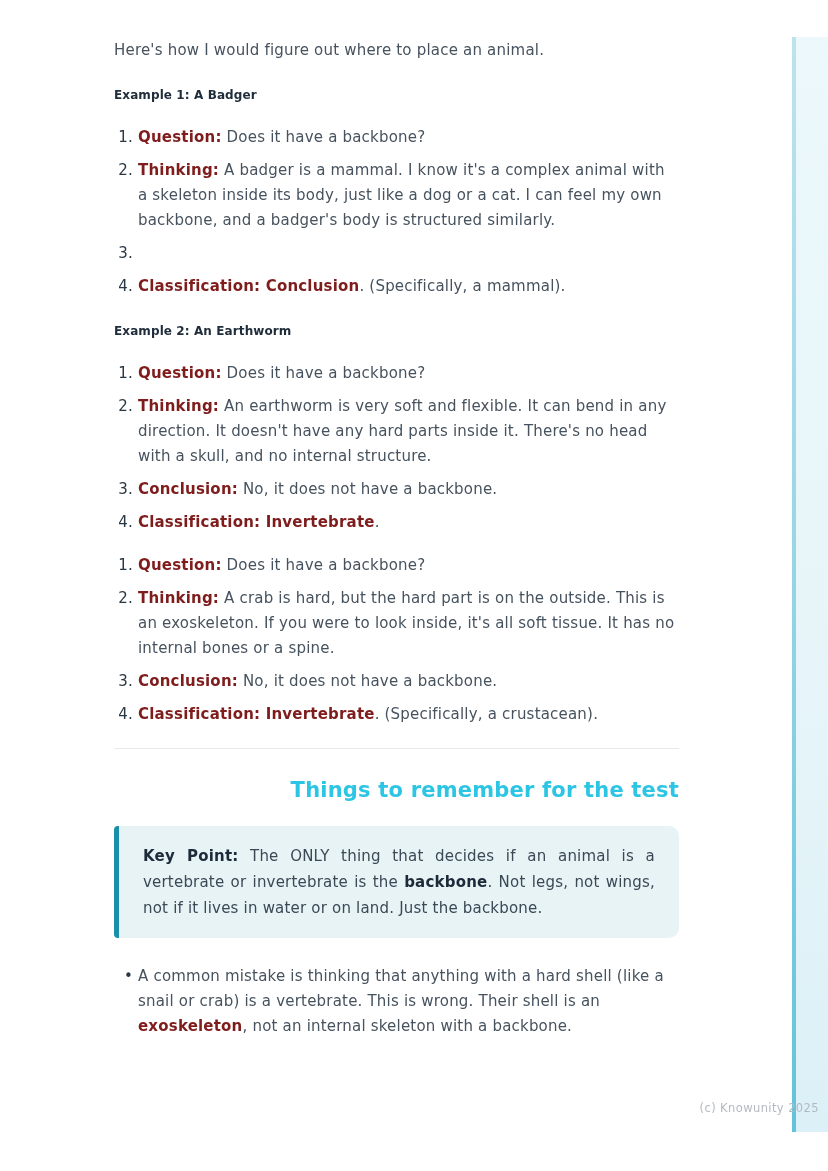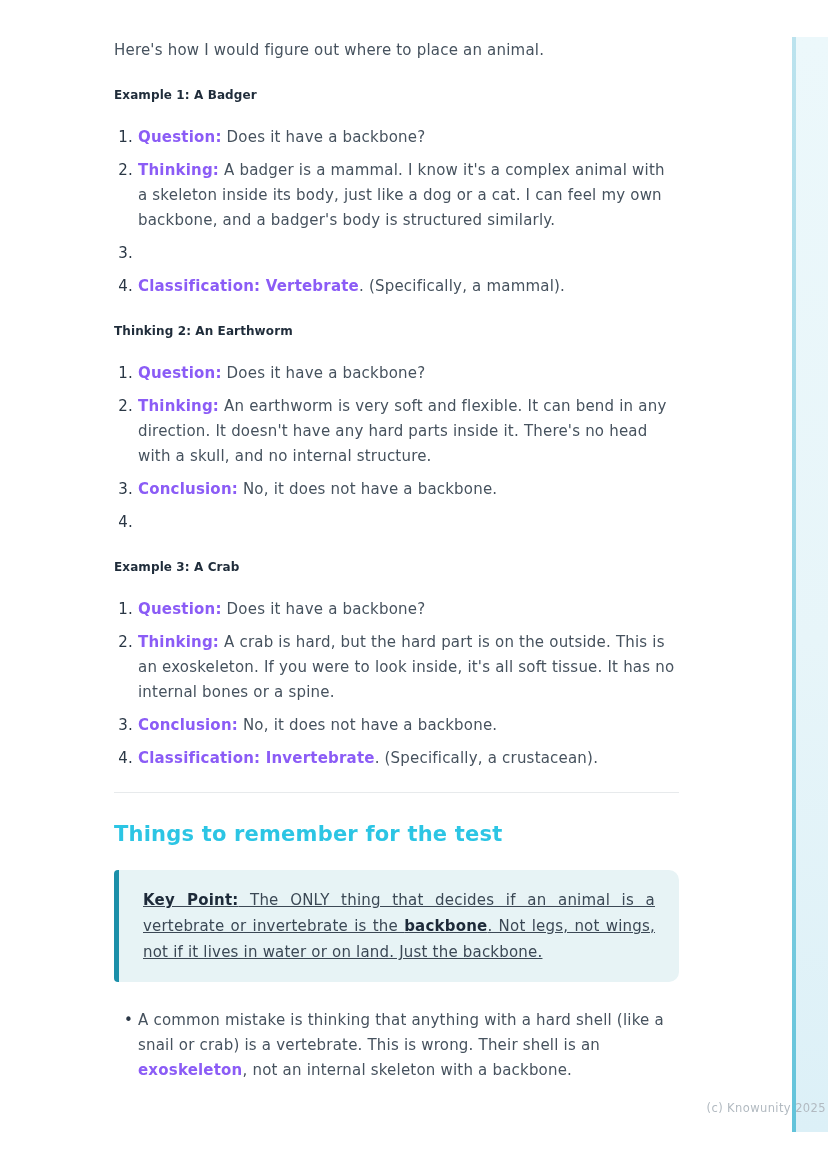--- a/index.html
+++ b/index.html
@@ -54,67 +54,67 @@
     display:flex;
     margin-bottom:8px;
   }
   .step-num{
     min-width:19px;
     text-align:right;
     margin-right:5px;
     flex-shrink:0;
     color:#2a3745;
   }
-  .seg-b{font-weight:bold;color:#8b5cf6;}
+  .seg-b{font-weight:bold;color:#7f1d1d;}
   .seg-i{}
   hr.divider{
     border:none;
     border-top:1px solid #e7eaec;
     margin:21px 0 0 0;
   }
   h2.section-heading{
     margin:27px 0 0 0;
     font-size:21px;
     line-height:29px;
     color:#2cc5e4;
     letter-spacing:0.2px;
+    text-align:right;
   }
   .callout{
     margin:21px 0 0 0;
     background:#e7f3f5;
     border-left:5px solid #1b8fa9;
     border-radius:4px 10px 10px 4px;
     padding:17px 24px;
   }
   .callout p{
     margin:0;
     text-align:justify;
     line-height:26px;
     color:#3b4855;
-    text-decoration:underline;
   }
   .callout .seg-b{color:#1d2a39;}
   ul.bullets{
     list-style:none;
     margin:26px 0 0 0;
     padding:0;
   }
   ul.bullets li{
     display:flex;
     margin-bottom:8px;
   }
   .bullet-dot{
     width:14px;
     margin-left:10px;
     flex-shrink:0;
     color:#2a3745;
   }
   .footer{
     position:absolute;
-    right:46px;top:1101px;
+    right:53px;top:1101px;
     font-size:11.5px;
     letter-spacing:0.4px;
     color:#b2bac1;
     z-index:2;
   }
 </style>
 </head>
 <body>
 
 <div class="page">
@@ -133,42 +133,42 @@
           </li>
           <li>
             <span class="step-num">2.</span>
             <span><span class="seg-b">Thinking:</span><span class="seg"> A badger is a mammal. I know it's a complex animal with a skeleton inside its body, just like a dog or a cat. I can feel my own backbone, and a badger's body is structured similarly.</span></span>
           </li>
           <li>
             <span class="step-num">3.</span>
           </li>
           <li>
             <span class="step-num">4.</span>
-            <span><span class="seg-b">Classification: Vertebrate</span><span class="seg">. (Specifically, a mammal).</span></span>
+            <span><span class="seg-b">Classification: Conclusion</span><span class="seg">. (Specifically, a mammal).</span></span>
           </li>
         </ol>
-        <h3 class="example-heading">Thinking 2: An Earthworm</h3>
+        <h3 class="example-heading">Example 2: An Earthworm</h3>
         <ol class="steps">
           <li>
             <span class="step-num">1.</span>
             <span><span class="seg-b">Question:</span><span class="seg"> Does it have a backbone?</span></span>
           </li>
           <li>
             <span class="step-num">2.</span>
             <span><span class="seg-b">Thinking:</span><span class="seg"> An earthworm is very soft and flexible. It can bend in any direction. It doesn't have any hard parts inside it. There's no head with a skull, and no internal structure.</span></span>
           </li>
           <li>
             <span class="step-num">3.</span>
             <span><span class="seg-b">Conclusion:</span><span class="seg"> No, it does not have a backbone.</span></span>
           </li>
           <li>
             <span class="step-num">4.</span>
+            <span><span class="seg-b">Classification: Invertebrate</span><span class="seg">.</span></span>
           </li>
         </ol>
-        <h3 class="example-heading">Example 3: A Crab</h3>
         <ol class="steps">
           <li>
             <span class="step-num">1.</span>
             <span><span class="seg-b">Question:</span><span class="seg"> Does it have a backbone?</span></span>
           </li>
           <li>
             <span class="step-num">2.</span>
             <span><span class="seg-b">Thinking:</span><span class="seg"> A crab is hard, but the hard part is on the </span><span class="seg-i">outside</span><span class="seg">. This is an exoskeleton. If you were to look inside, it's all soft tissue. It has no internal bones or a spine.</span></span>
           </li>
           <li>

